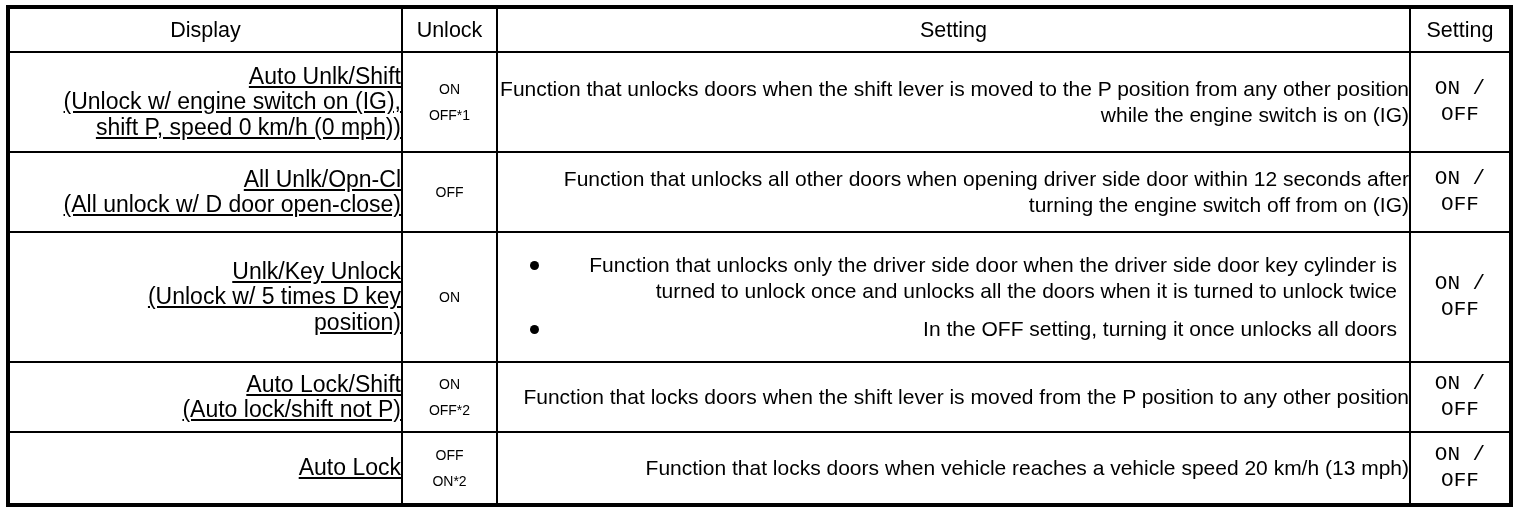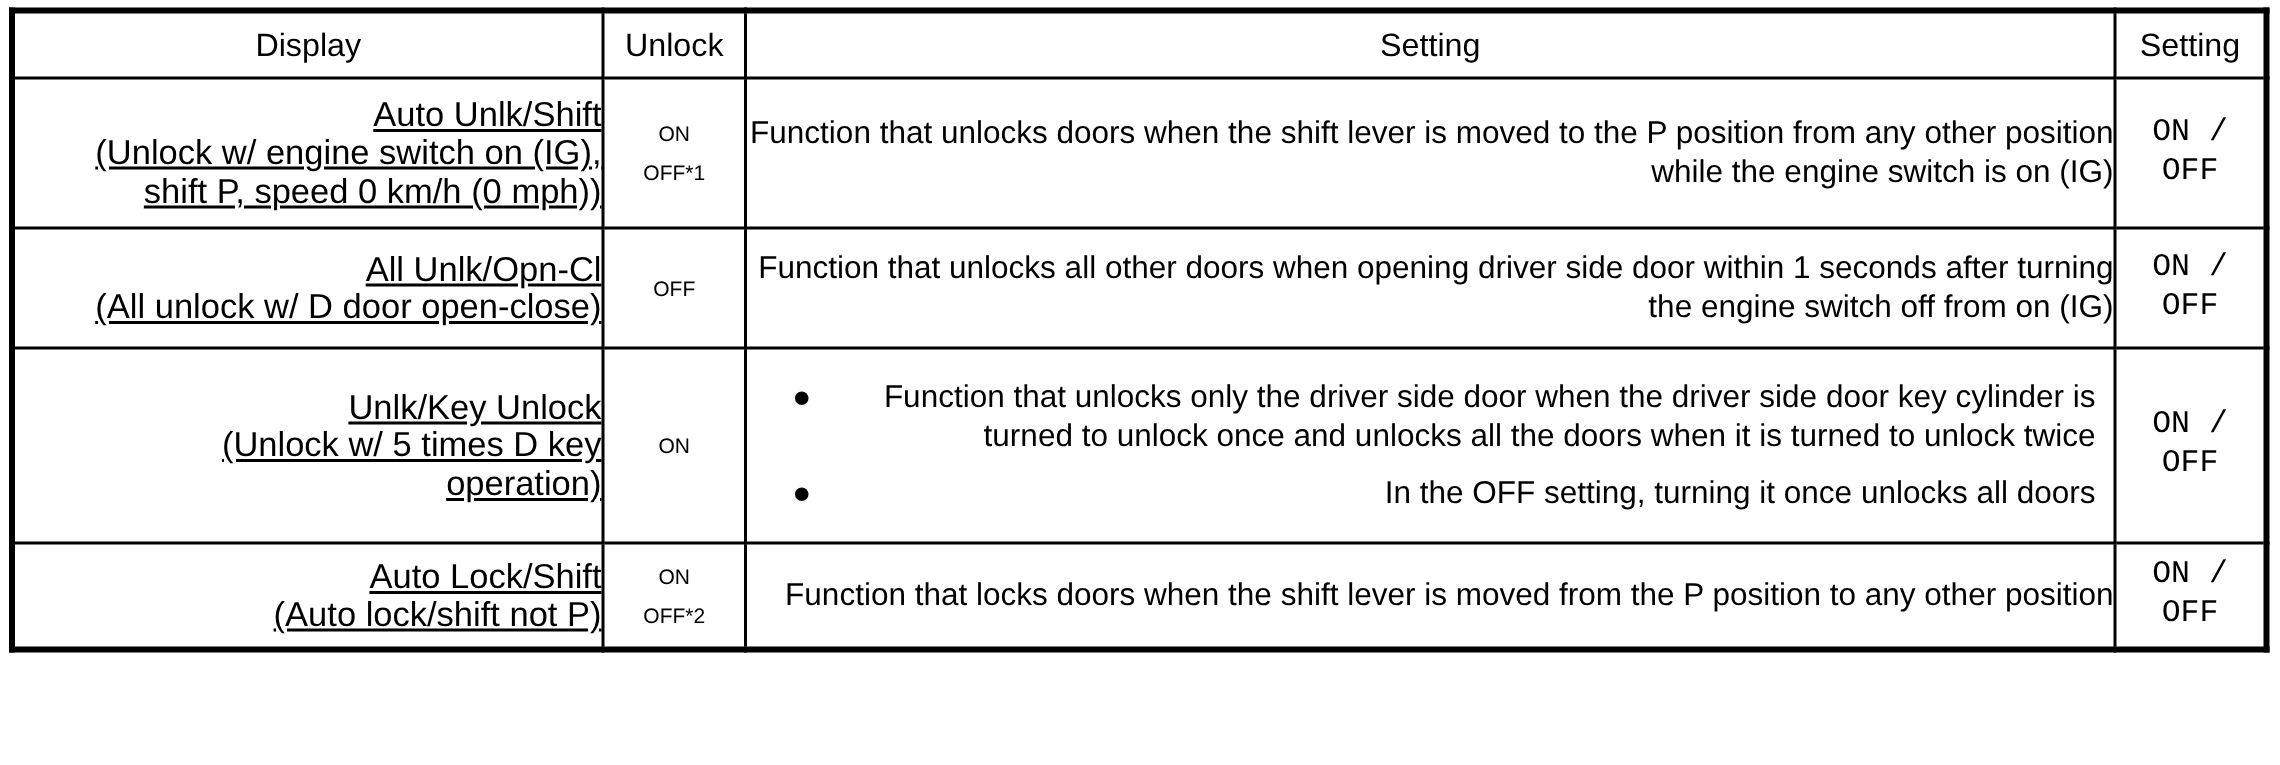--- a/index.html
+++ b/index.html
@@ -157,33 +157,33 @@
 
       <tr class="row-2">
         <td class="cell-display">
           <span class="line">All Unlk/Opn-Cl</span>
           <span class="line">(All unlock w/ D door open-close)</span>
         </td>
         <td class="cell-default">
           <span class="line">OFF</span>
         </td>
         <td class="cell-contents">
-          <span class="para">Function that unlocks all other doors when opening driver side door within 1 seconds after turning the engine switch off from on (IG)</span>
+          <span class="para">Function that unlocks all other doors when opening driver side door within 12 seconds after turning the engine switch off from on (IG)</span>
         </td>
         <td class="cell-setting">
           <span class="line">ON /</span>
           <span class="line">OFF</span>
         </td>
       </tr>
 
       <tr class="row-3">
         <td class="cell-display">
           <span class="line">Unlk/Key Unlock</span>
           <span class="line">(Unlock w/ 5 times D key</span>
-          <span class="line">operation)</span>
+          <span class="line">position)</span>
         </td>
         <td class="cell-default">
           <span class="line">ON</span>
         </td>
         <td class="cell-contents">
           <ul class="bullets">
             <li>
               <span class="dot"></span>
               <span>Function that unlocks only the driver side door when the driver side door key cylinder is turned to unlock once and unlocks all the doors when it is turned to unlock twice</span>
             </li>
@@ -210,16 +210,32 @@
         </td>
         <td class="cell-contents">
           <span class="para">Function that locks doors when the shift lever is moved from the P position to any other position</span>
         </td>
         <td class="cell-setting">
           <span class="line">ON /</span>
           <span class="line">OFF</span>
         </td>
       </tr>
 
+      <tr class="row-5">
+        <td class="cell-display">
+          <span class="line">Auto Lock</span>
+        </td>
+        <td class="cell-default">
+          <span class="line">OFF</span>
+          <span class="line">ON*2</span>
+        </td>
+        <td class="cell-contents">
+          <span class="para">Function that locks doors when vehicle reaches a vehicle speed 20 km/h (13 mph)</span>
+        </td>
+        <td class="cell-setting">
+          <span class="line">ON /</span>
+          <span class="line">OFF</span>
+        </td>
+      </tr>
 
     </tbody>
   </table>
 </div>
 
 </body></html>

